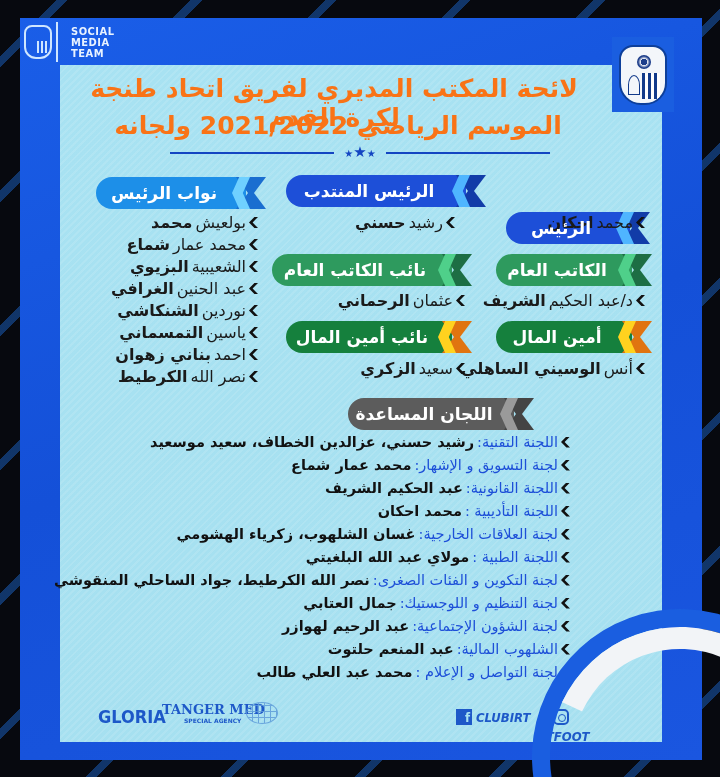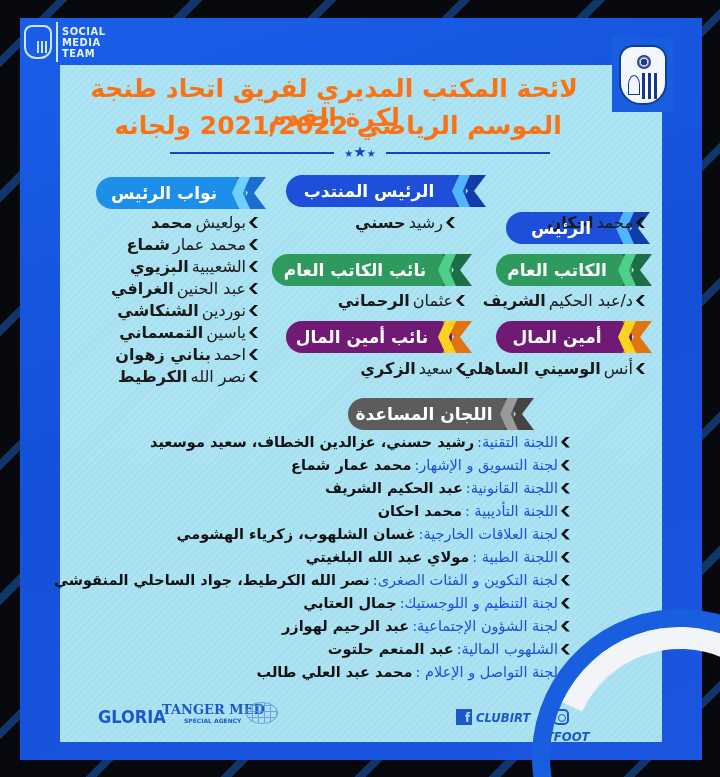--- a/index.html
+++ b/index.html
@@ -23,21 +23,21 @@
     position: absolute; left: 60px; top: 65px; width: 602px; height: 677px;
     background:
       repeating-linear-gradient(135deg, rgba(255,255,255,0.10) 0 2px, transparent 2px 5px),
       linear-gradient(180deg, #a8e2f2 0%, #a6e0f0 100%);
   }
   .smt-logo { position: absolute; left: 24px; top: 22px; display: flex; align-items: center; gap: 4px; }
   .mini-crest { width: 28px; height: 34px; border: 2px solid #cfe6ff; border-radius: 8px 8px 12px 12px; position: relative; }
   .mini-crest::after { content: ""; position: absolute; right: 3px; top: 14px; width: 10px; height: 12px;
     background: repeating-linear-gradient(90deg,#cfe6ff 0 2px, transparent 2px 4px); }
   .smt-sep { width: 2px; height: 40px; background: #cfe6ff; }
-  .smt-text { color: #e8f2ff; font-family: "DejaVu Sans Condensed","DejaVu Sans", sans-serif; font-weight: bold; font-size: 11px; line-height: 11px; letter-spacing: 0.5px; }
+  .smt-text { color: #e8f2ff; font-family: "DejaVu Sans Condensed","DejaVu Sans", sans-serif; font-weight: bold; font-size: 11px; line-height: 11px; letter-spacing: 0.5px; margin-left: 9px; }
 
   .crest-box { position: absolute; left: 612px; top: 37px; width: 62px; height: 75px; background: #1a5ee0; display:flex; align-items:center; justify-content:center; }
   .crest { width: 48px; height: 60px; background: #f3f6fa; border: 2px solid #0d3f9a; border-radius: 14px 14px 22px 22px; position: relative; overflow: hidden; }
   .crest .ball { position: absolute; left: 16px; top: 8px; width: 14px; height: 14px; border-radius: 50%; background: radial-gradient(circle,#1c3d8a 30%, #fff 32%, #1c3d8a 60%); }
   .crest .bars { position: absolute; right: 5px; top: 26px; width: 18px; height: 26px; background: repeating-linear-gradient(90deg,#123a8a 0 3px,#fff 3px 6px); }
   .crest .sail { position: absolute; left: 7px; top: 28px; width: 12px; height: 20px; border: 1.5px solid #123a8a; border-radius: 50% 50% 0 0; }
 
   .title { position: absolute; left: 60px; width: 548px; text-align: center; color: #f97316; font-weight: bold; direction: rtl; }
   .title.l1 { top: 74px; font-size: 25px; }
   .title.l2 { top: 111px; font-size: 25px; padding-left: 8px; }
@@ -51,21 +51,21 @@
   .ribbon::after { content: ""; position: absolute; right: -18px; top: 0; width: 0; height: 0;
     border-top: 16px solid var(--dark); border-bottom: 16px solid var(--dark); border-left: 0; border-right: 0; }
   .ribbon .tail { position: absolute; right: -20px; top: 0; width: 30px; height: 32px;
     background: var(--dark);
     clip-path: polygon(0 0, 100% 0, 60% 50%, 100% 100%, 0 100%, 40% 50%); }
   .ribbon .tail2 { position: absolute; right: -4px; top: 0; width: 18px; height: 32px; background: var(--light);
     clip-path: polygon(40% 0, 100% 0, 60% 50%, 100% 100%, 40% 100%, 0 50%); }
   .ribbon .lbl { position: relative; z-index: 2; padding-right: 14px; }
   .rb-blue { background: #1d4fd8; --dark:#123ca8; --light:#4fb5ff; }
   .rb-green { background: #2e9a5e; --dark:#1d6e44; --light:#4fd08a; }
-  .rb-orange { background: #701a75; --dark:#e07410; --light:#ffd21f; }
+  .rb-orange { background: #15803d; --dark:#e07410; --light:#ffd21f; }
   .rb-grey { background: #5c5c5c; --dark:#444; --light:#9a9a9a; border-radius: 16px 0 0 16px; }
 
   .name { position: absolute; direction: rtl; font-size: 16px; color: #1a1a1a; white-space: nowrap; display:flex; align-items:center; gap: 3px; }
   .name .bul { display:inline-block; width: 9px; height: 11px; background:#111; clip-path: polygon(100% 0, 40% 50%, 100% 100%, 60% 100%, 0 50%, 60% 0); }
   .name .bold { font-weight: bold; }
 
   .vp-list .name { font-size: 16px; }
   .cmt { position: absolute; right: 150px; direction: rtl; font-size: 14.5px; white-space: nowrap; display: flex; align-items: center; gap: 3px; }
   .cmt .k { color: #1d4fd8; }
   .cmt .v { color: #111; font-weight: bold; }

